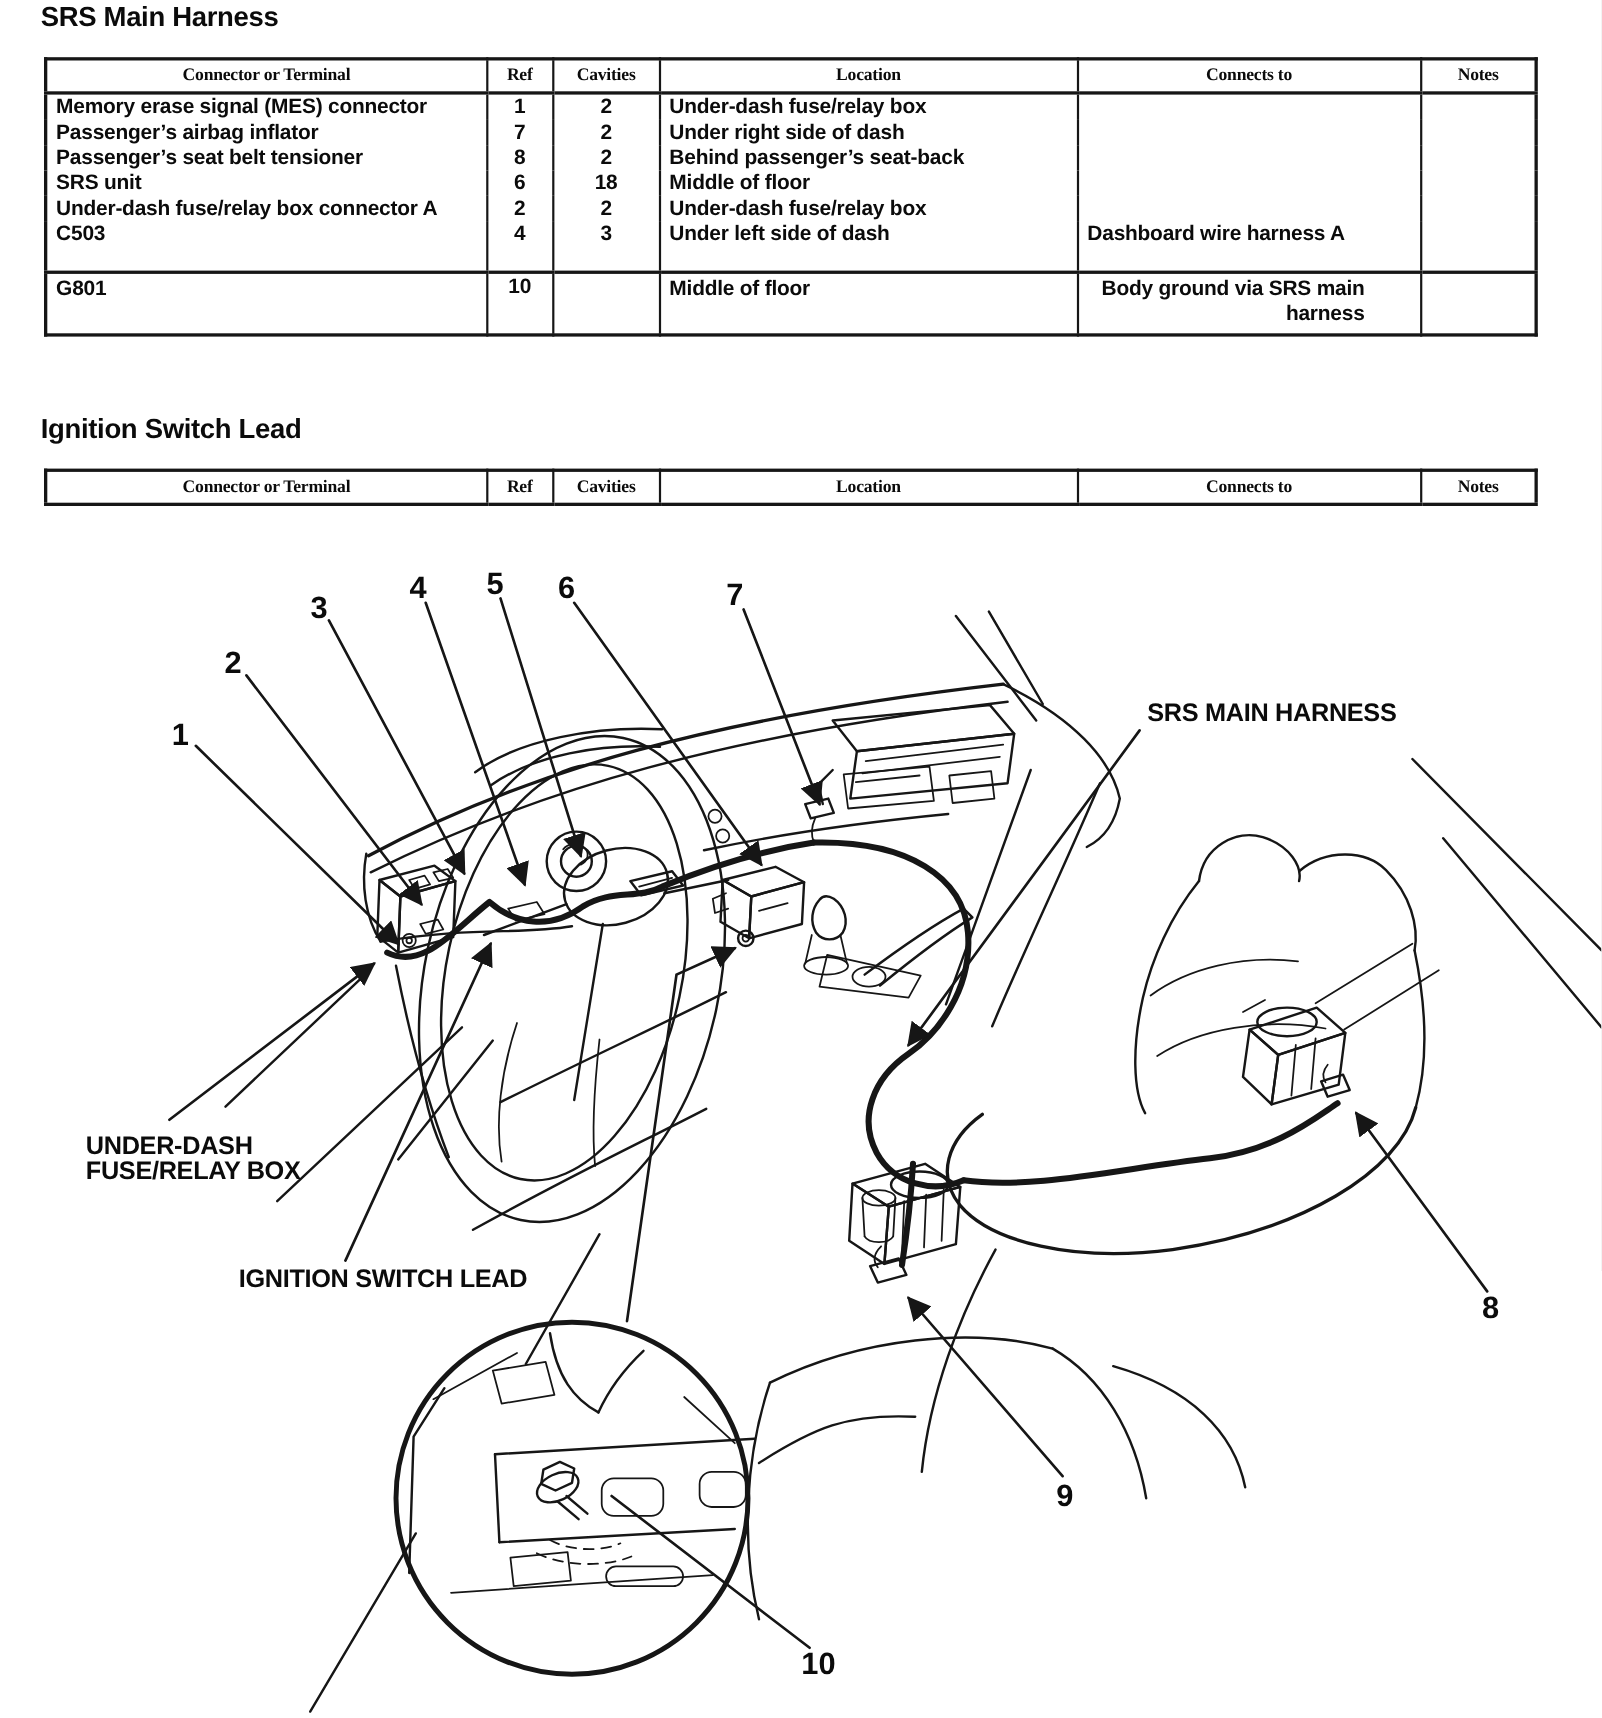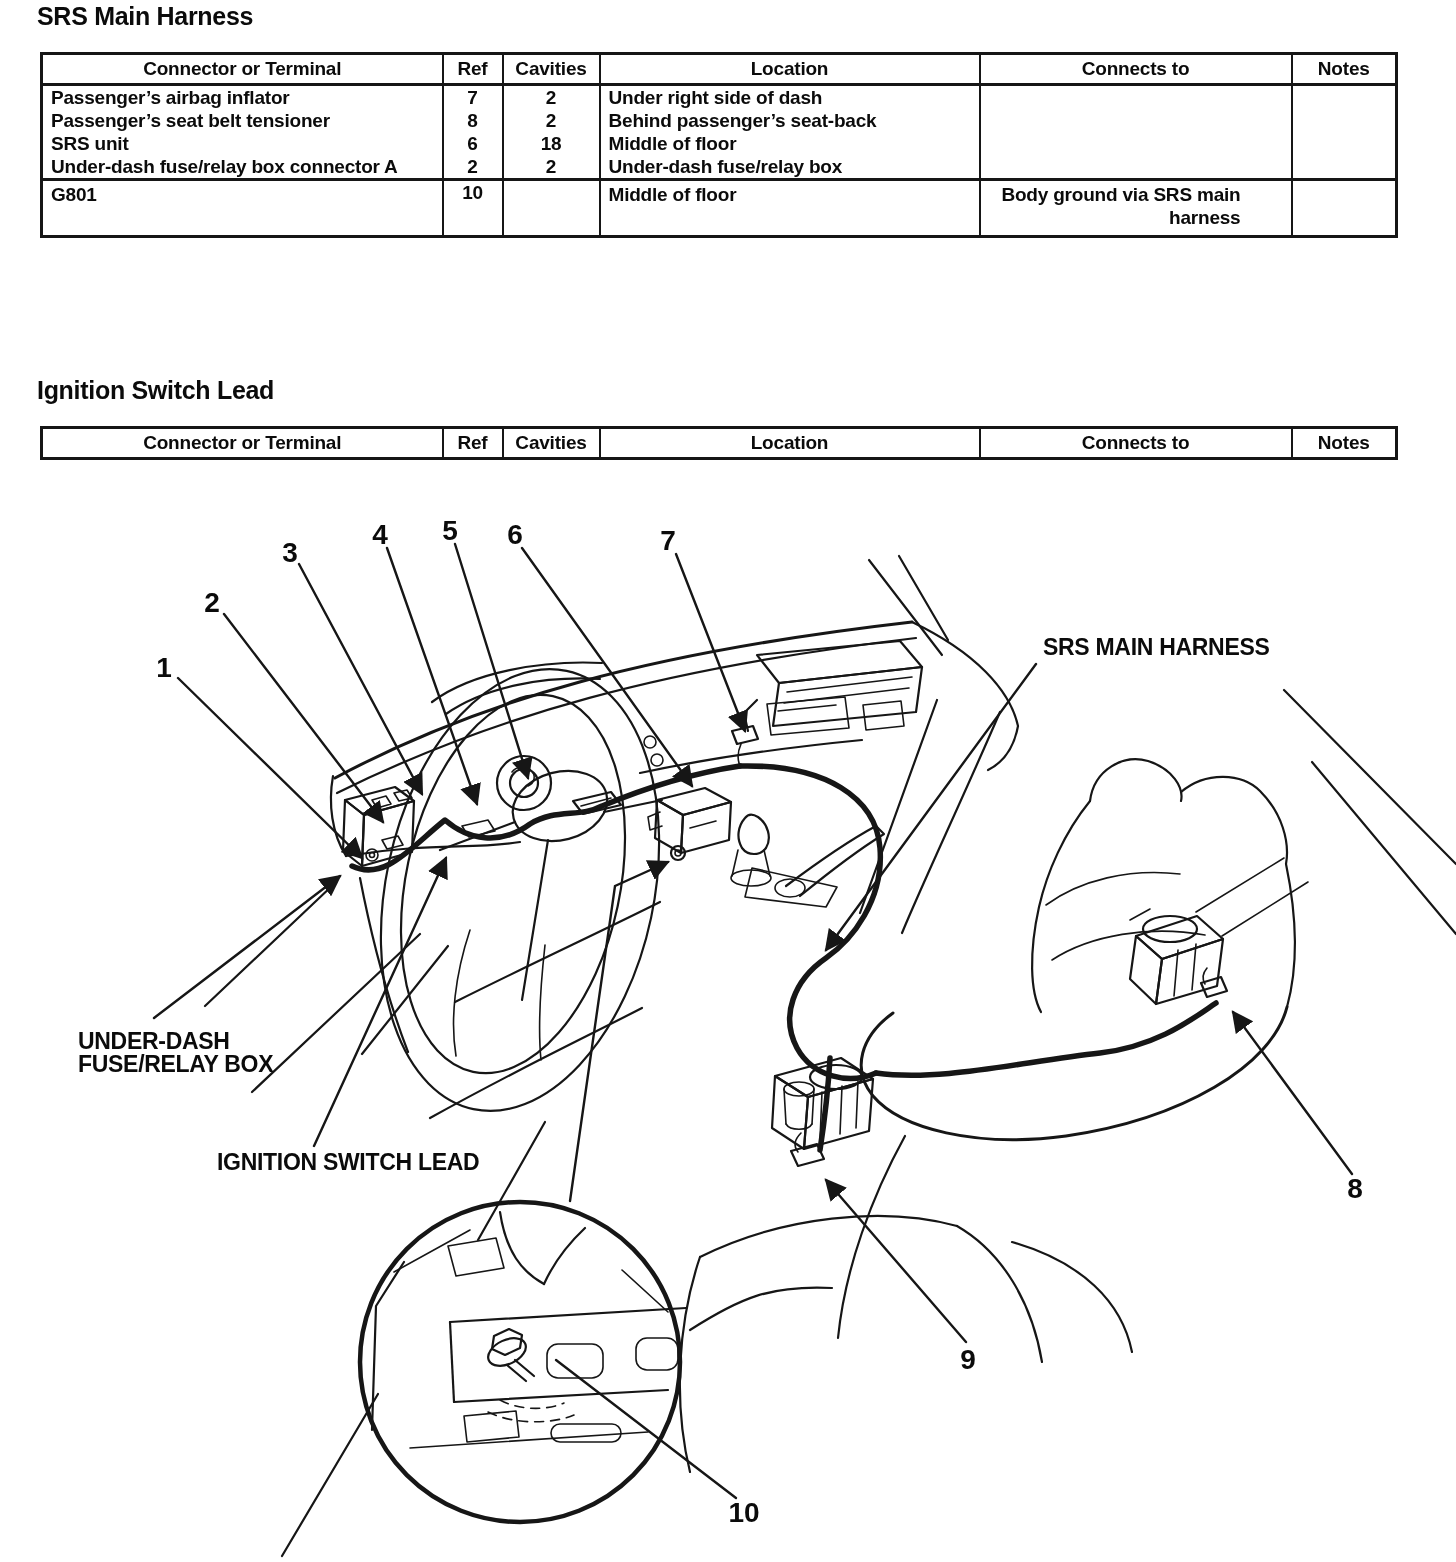--- a/index.html
+++ b/index.html
@@ -17,21 +17,21 @@
   table.tbl{
     position:absolute;left:40px;width:1355px;border-collapse:collapse;
     table-layout:fixed;border:3px solid #161616;
     font-size:19px;font-weight:700;line-height:23px;color:#0b0b0b;
     letter-spacing:-0.2px;
   }
   .tbl1{top:52px;}
   .tbl2{top:426px;}
   table.tbl th{
     border-left:2px solid #161616;border-bottom:3px solid #161616;
-    padding:2px 4px 3px;text-align:center;font-size:19px;
+    padding:2px 4px 3px;text-align:center;font-size:16px;font-family:Liberation Serif, serif;
   }
   table.tbl td{
     border-left:2px solid #161616;vertical-align:top;
     padding:0 8px;text-align:left;
   }
   table.tbl th:first-child,table.tbl td:first-child{border-left:none;}
   table.tbl td.num{text-align:center;padding:0 2px;}
   tr.first td{padding-top:3px;}
   tr.tall td{padding-bottom:22px;}
   tr.sep td{border-top:3px solid #161616;padding-top:2px;height:52px;}
@@ -67,20 +67,28 @@
     <tbody>
         <tr>
       <th>Connector or Terminal</th>
       <th>Ref</th>
       <th>Cavities</th>
       <th>Location</th>
       <th>Connects to</th>
       <th>Notes</th>
     </tr>
     <tr>
+      <td>Memory erase signal (MES) connector</td>
+      <td class="num">1</td>
+      <td class="num">2</td>
+      <td>Under-dash fuse/relay box</td>
+      <td></td>
+      <td></td>
+    </tr>
+    <tr>
       <td>Passenger’s airbag inflator</td>
       <td class="num">7</td>
       <td class="num">2</td>
       <td>Under right side of dash</td>
       <td></td>
       <td></td>
     </tr>
     <tr>
       <td>Passenger’s seat belt tensioner</td>
       <td class="num">8</td>
@@ -96,20 +104,28 @@
       <td>Middle of floor</td>
       <td></td>
       <td></td>
     </tr>
     <tr>
       <td>Under-dash fuse/relay box connector A</td>
       <td class="num">2</td>
       <td class="num">2</td>
       <td>Under-dash fuse/relay box</td>
       <td></td>
+      <td></td>
+    </tr>
+    <tr class="tall">
+      <td>C503</td>
+      <td class="num">4</td>
+      <td class="num">3</td>
+      <td>Under left side of dash</td>
+      <td>Dashboard wire harness A</td>
       <td></td>
     </tr>
     <tr class="sep">
       <td>G801</td>
       <td class="num">10</td>
       <td class="num"></td>
       <td>Middle of floor</td>
       <td><span class="cap">Body ground via SRS main harness</span></td>
       <td></td>
     </tr>

